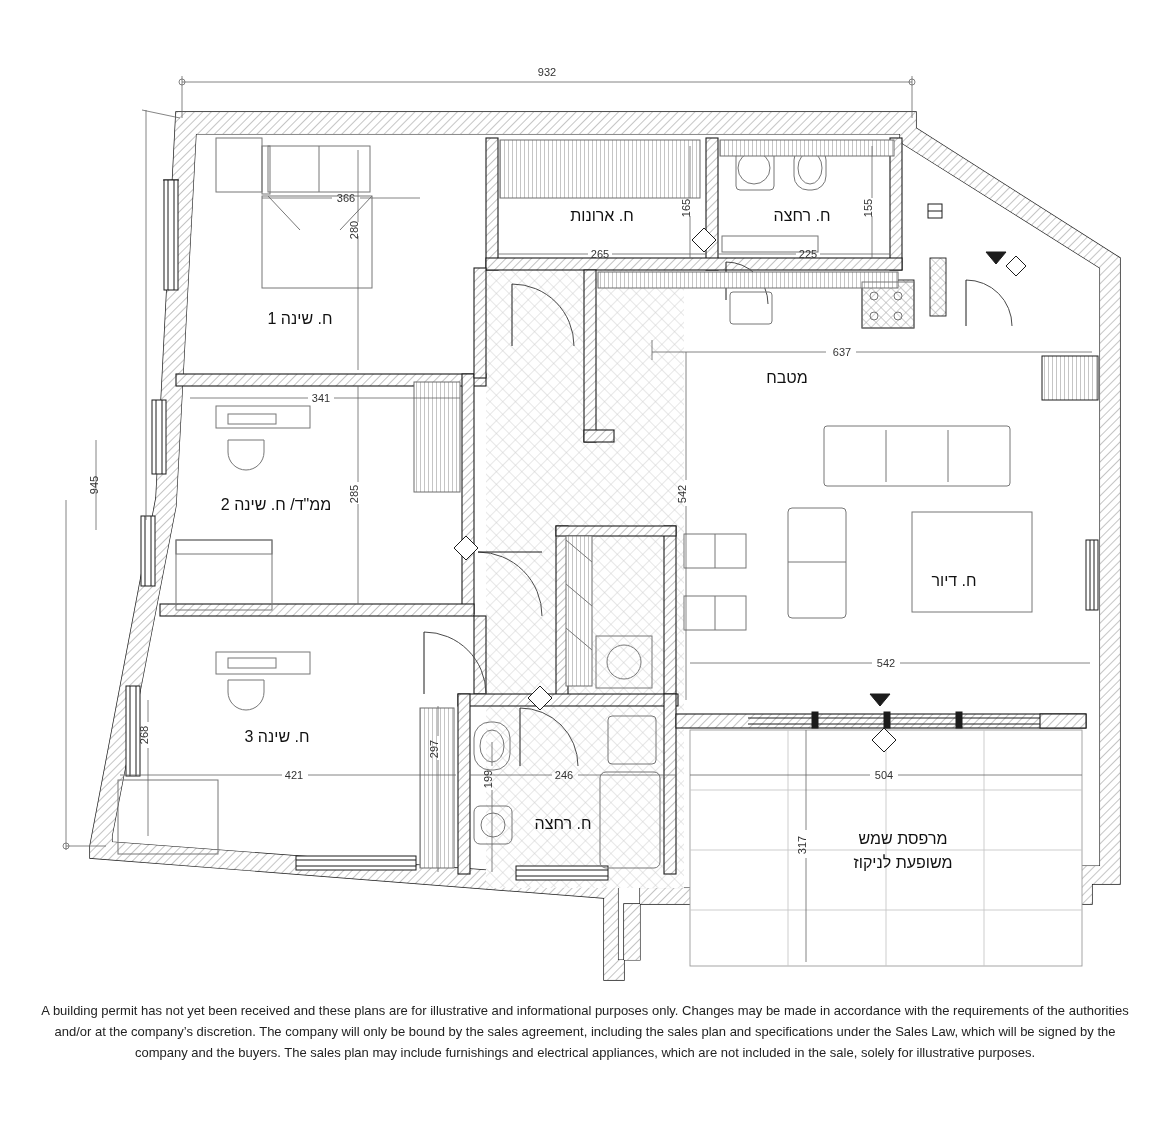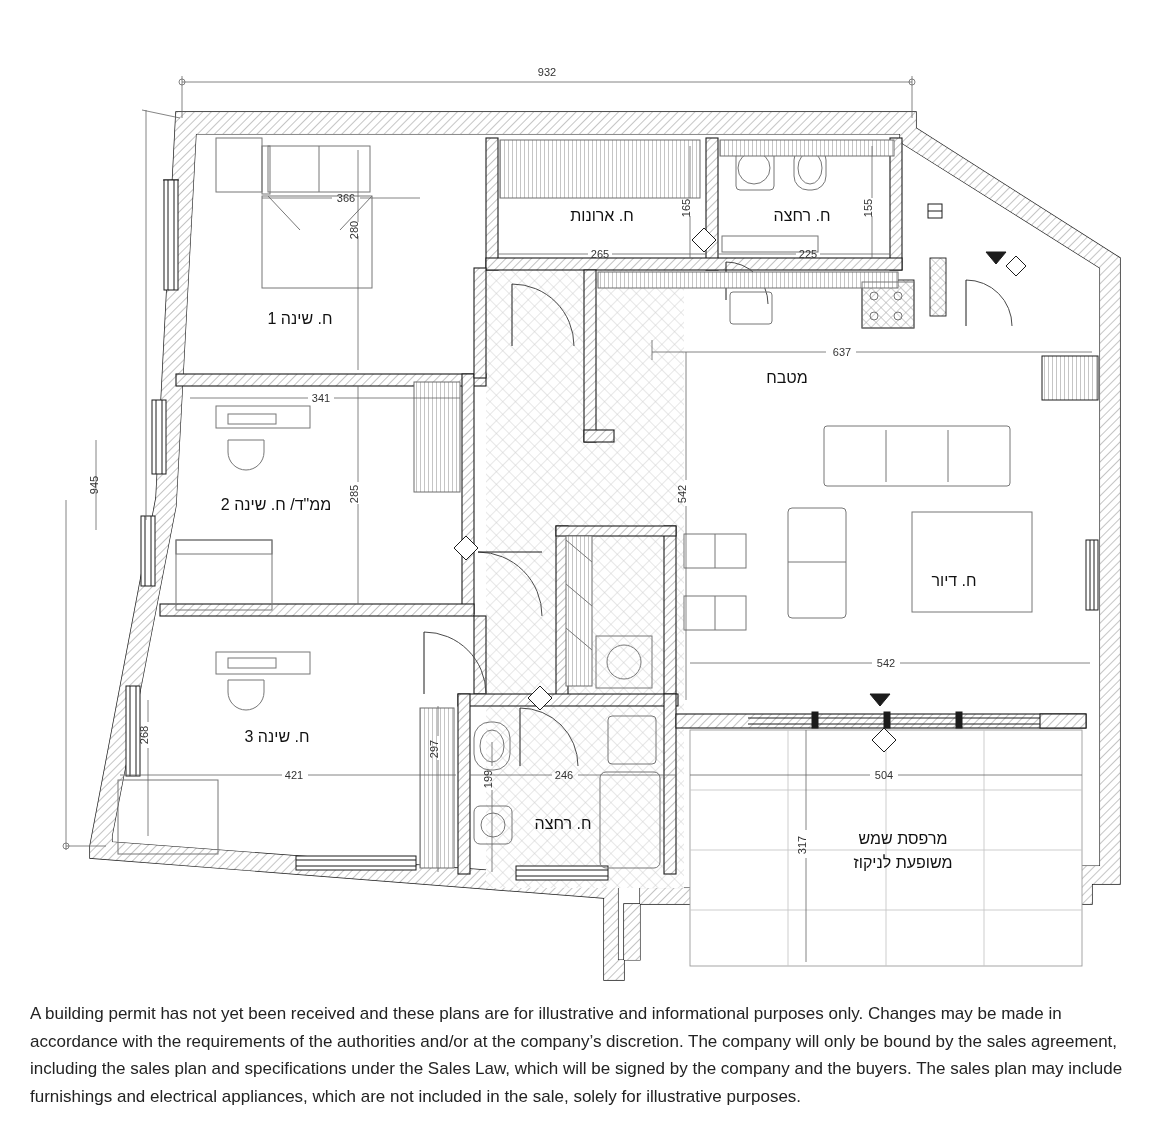--- a/index.html
+++ b/index.html
@@ -11,22 +11,22 @@
     overflow:hidden;
     position:relative;
   }
   #plan{
     position:absolute;left:0;top:0;width:1170px;height:990px;
     background:#fdfdfd;
   }
   #plan svg{display:block;}
   .disclaimer{
     position:absolute;left:30px;top:1000px;width:1110px;
-    font-size:17px;line-height:1.62;color:#232323;
-    text-align:left;
+    font-size:13px;line-height:1.62;color:#232323;
+    text-align:center;
   }
   .room-label{
     font-family:"Liberation Sans", sans-serif;
     font-size:16px;
     fill:#111;
     direction:rtl;
   }
   .dim-text{
     font-family:"Liberation Sans", sans-serif;
     font-size:11px;

